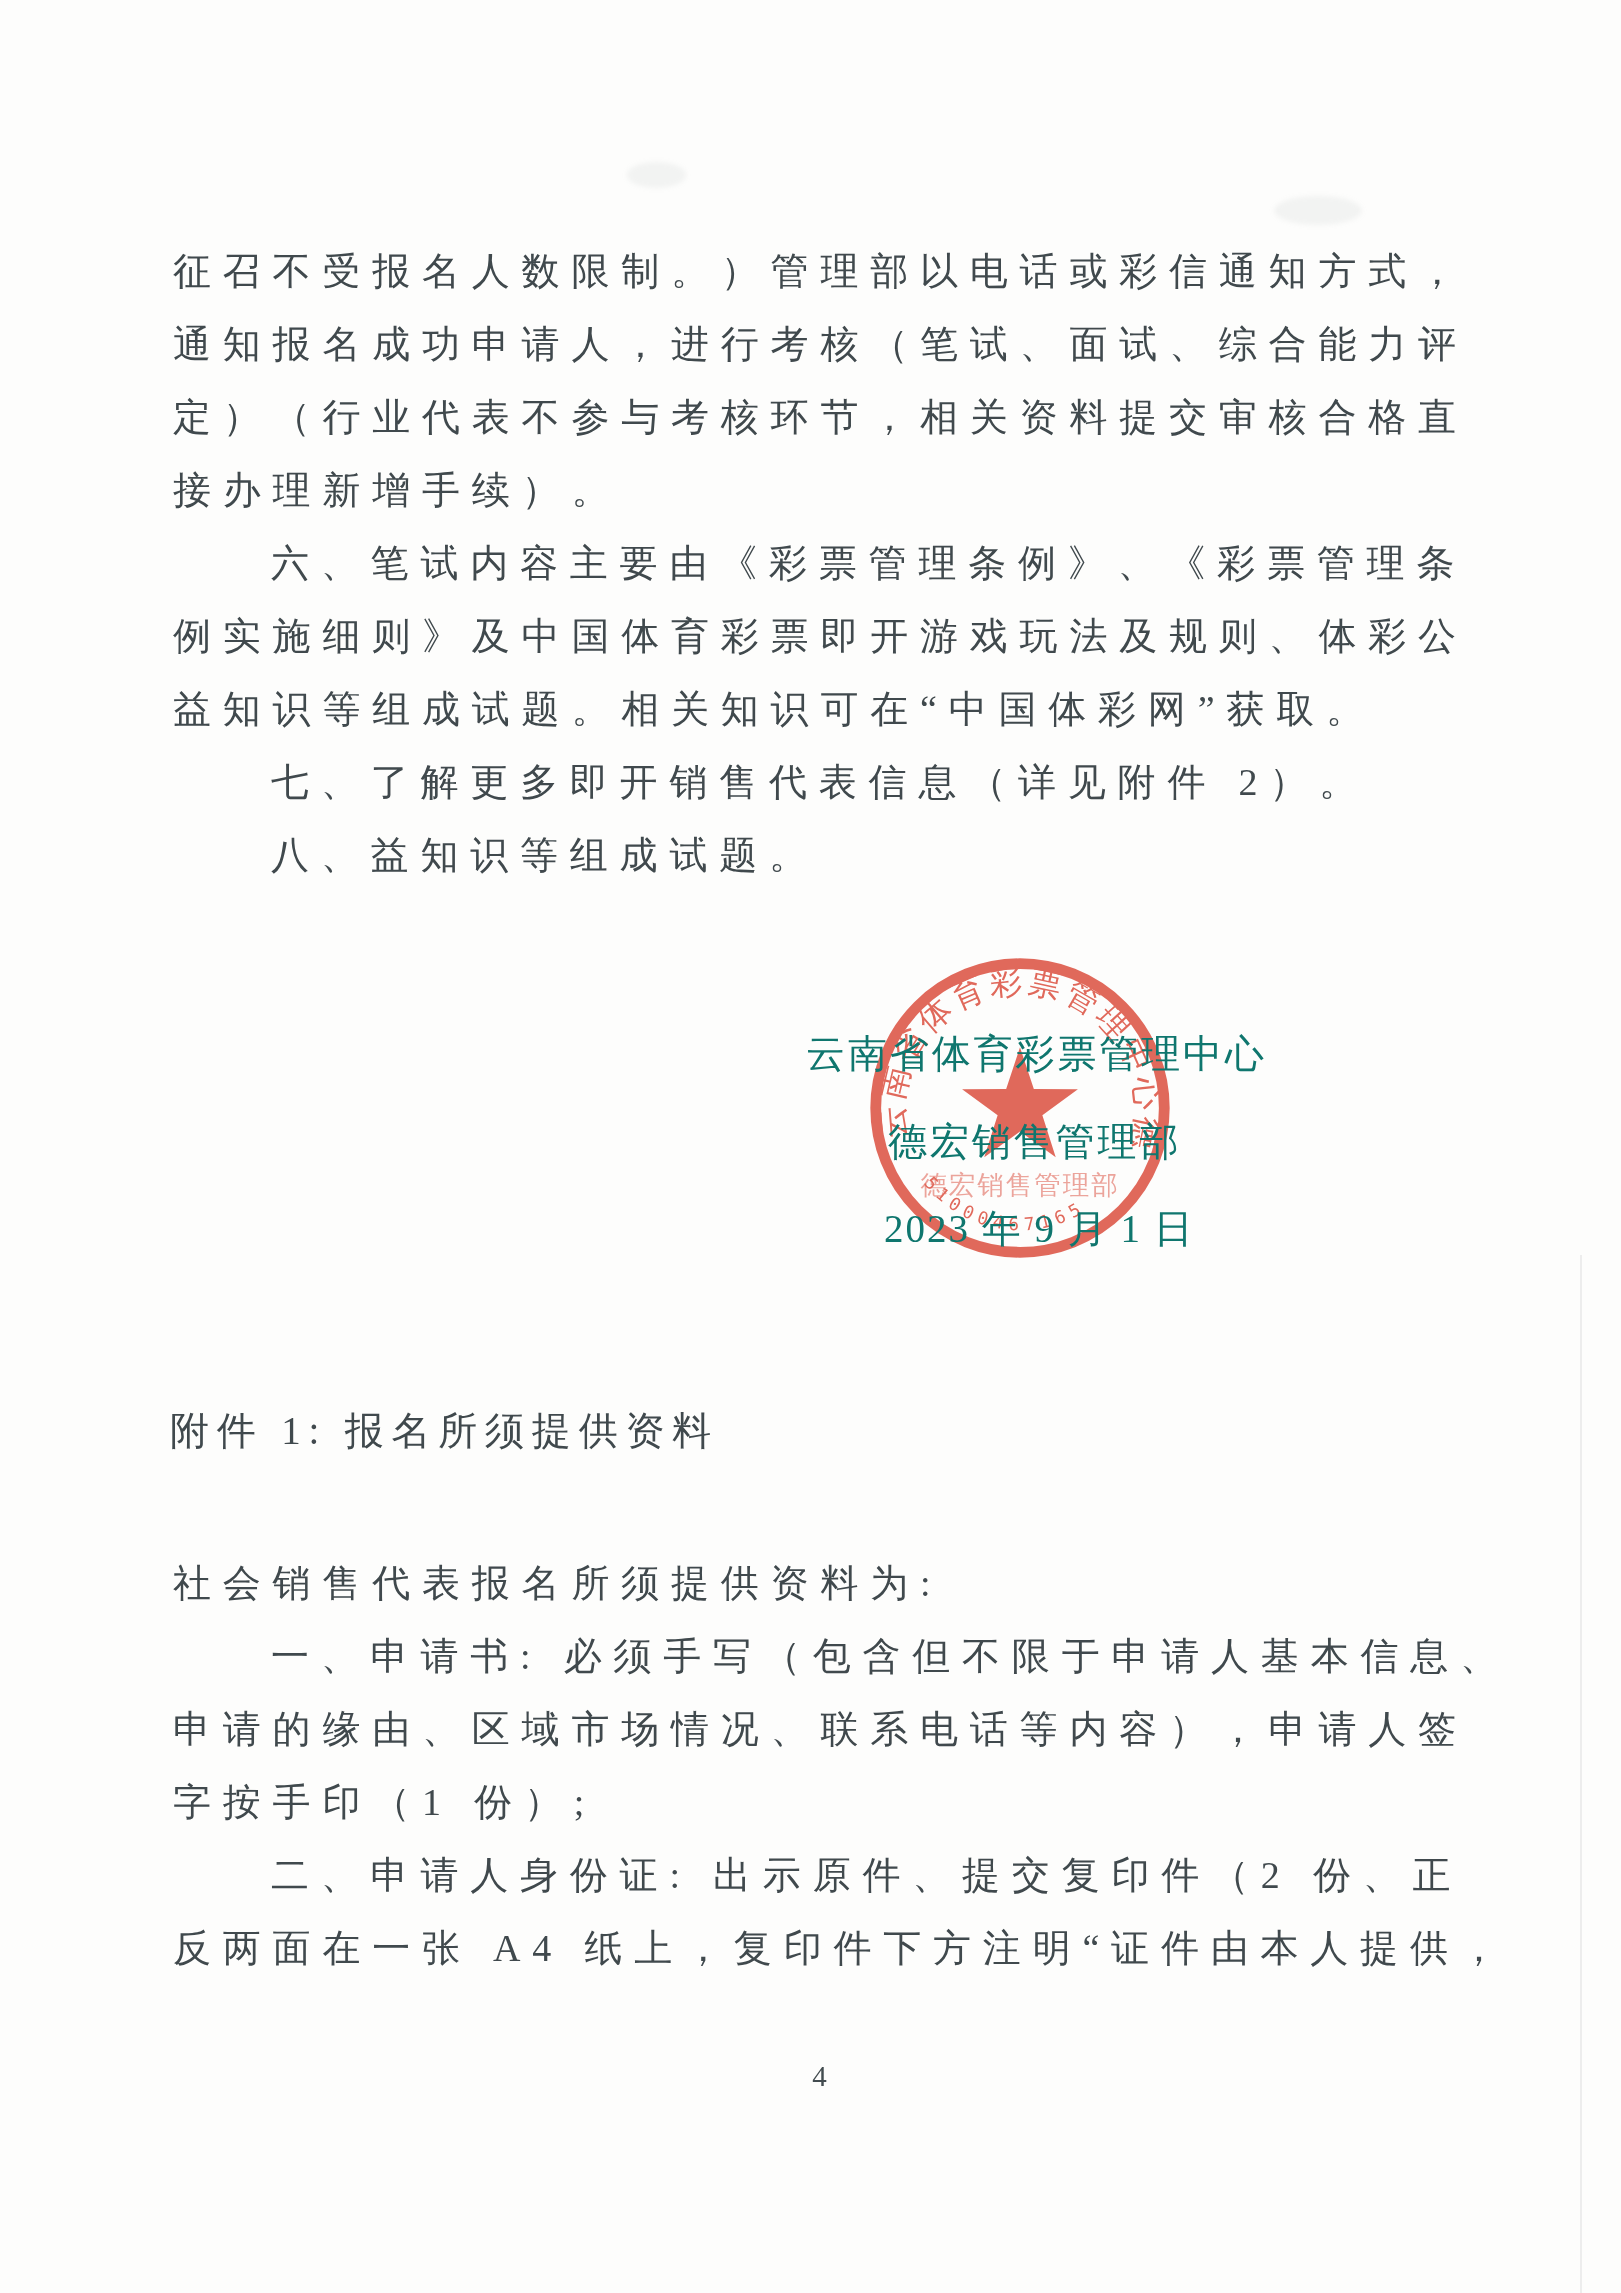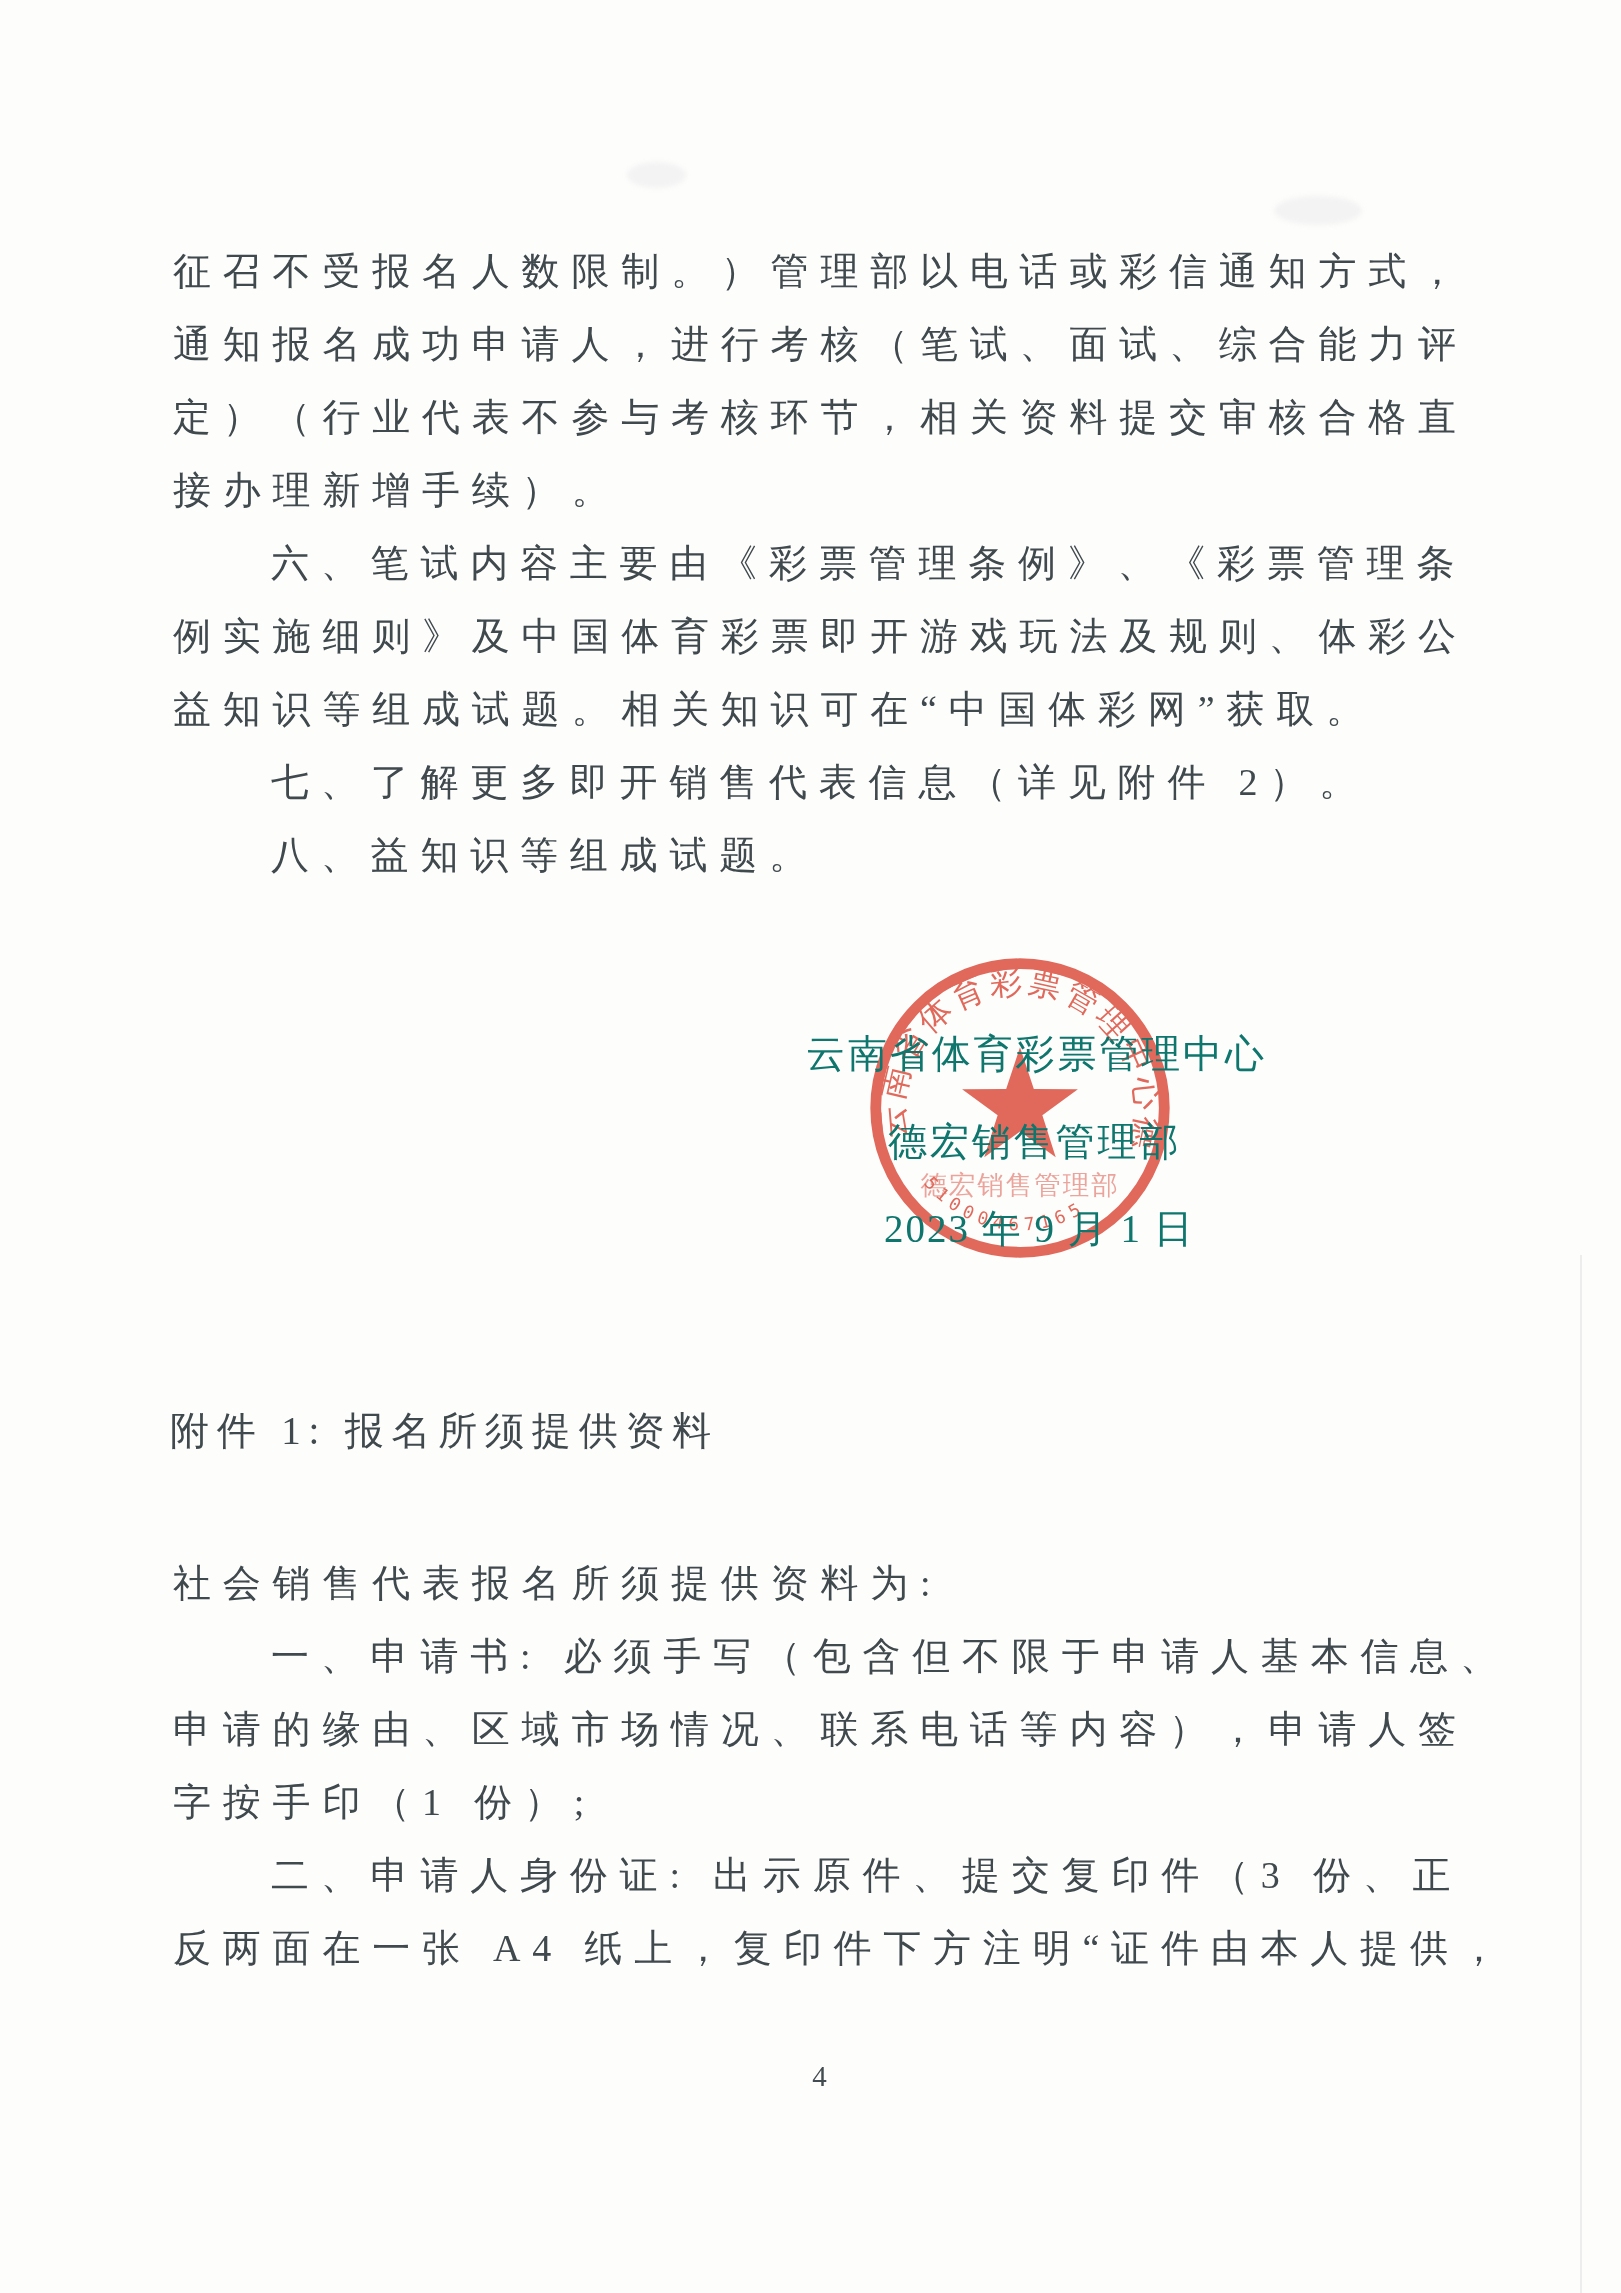--- a/index.html
+++ b/index.html
@@ -106,21 +106,21 @@
   <div class="sig sig-dept">德宏销售管理部</div>
   <div class="sig sig-date">2023 年 9 月 1 日</div>
 
   <div class="heading">附件 1: 报名所须提供资料</div>
 
   <div class="textblock tb2">
     <div class="line">社会销售代表报名所须提供资料为:</div>
     <div class="line indent">一、申请书: 必须手写（包含但不限于申请人基本信息、</div>
     <div class="line">申请的缘由、区域市场情况、联系电话等内容），申请人签</div>
     <div class="line">字按手印（1 份）;</div>
-    <div class="line indent">二、申请人身份证: 出示原件、提交复印件（3 份、正</div>
+    <div class="line indent">二、申请人身份证: 出示原件、提交复印件（2 份、正</div>
     <div class="line">反两面在一张 A4 纸上，复印件下方注明“证件由本人提供，</div>
   </div>
 
   <div class="pageno">4</div>
 
   <div class="scan-line"></div>
 </div>
 
 
 </body></html>

